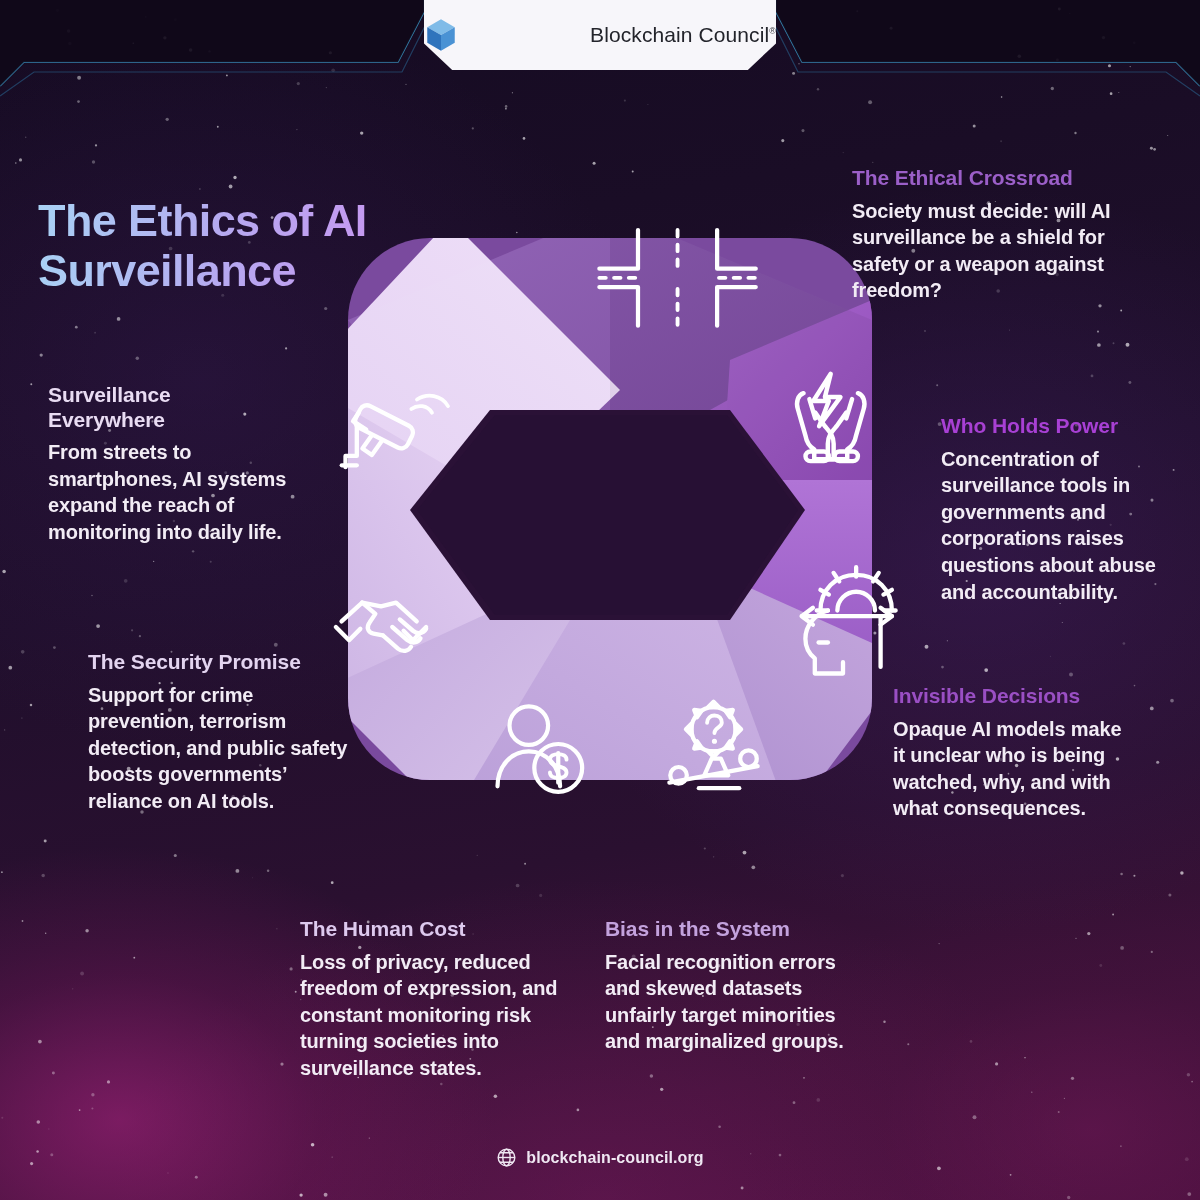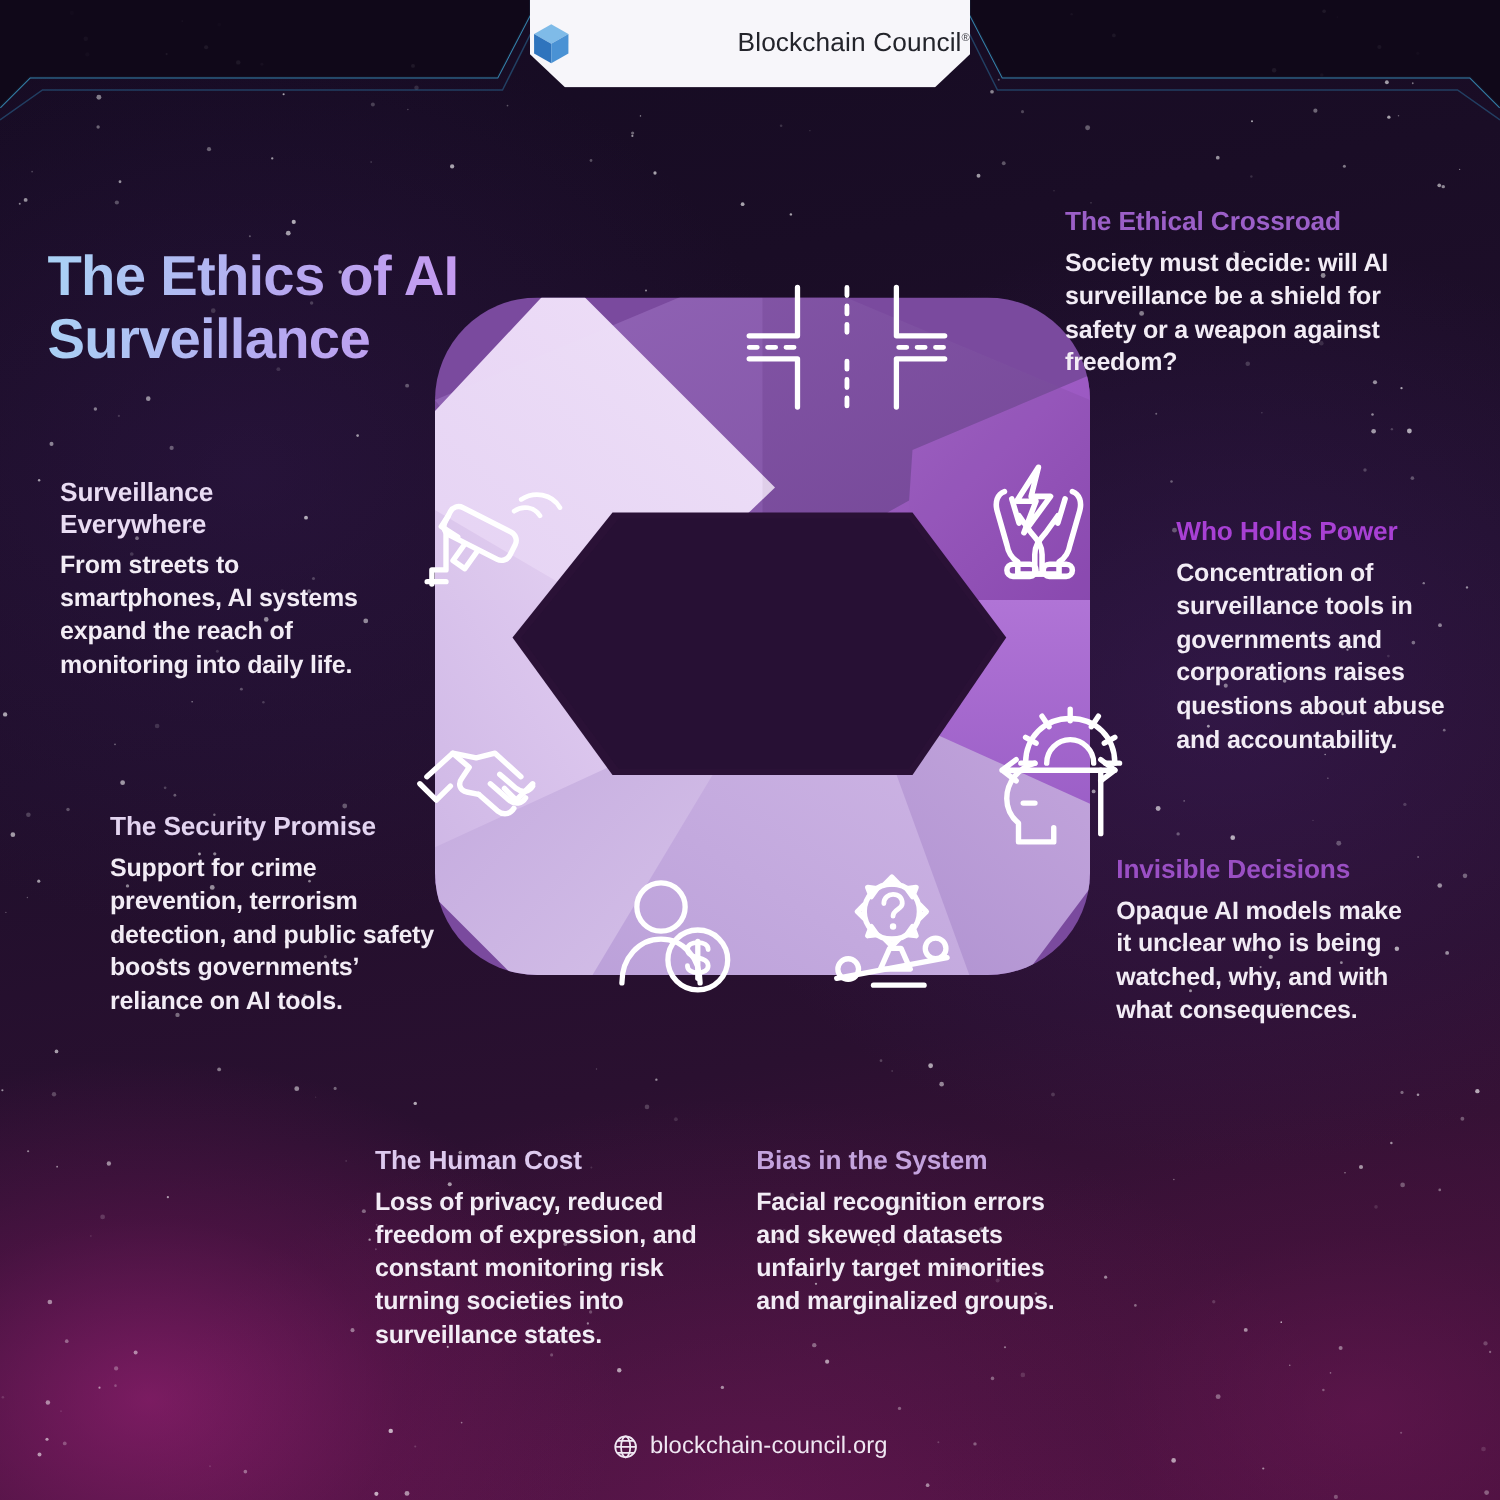--- a/index.html
+++ b/index.html
@@ -85,21 +85,21 @@
   .b-security  { left: 88px;  top: 650px; width: 262px; }
   .b-human     { left: 300px; top: 917px; width: 280px; }
   .b-bias      { left: 605px; top: 917px; width: 260px; }
 
   
   .footer {
     position: absolute; left: 0; bottom: 32px; width: 1200px;
     display: flex; align-items: center; justify-content: center; gap: 9px;
   }
   .footer .site {
-    font-size: 19px; color: #efe7f2; font-weight: 400; letter-spacing: 0.1px;
+    font-size: 16px; color: #efe7f2; font-weight: 700; letter-spacing: 0.1px;
   }
   .globe { width: 21px; height: 21px; display:block; }
 </style>
 </head>
 <body>
 
 <div id="poster">
 
   <svg id="stars" viewBox="0 0 1200 1200" preserveAspectRatio="none">
       <circle cx="1064.4" cy="1098.3" r="0.64" fill="#ffffff" opacity="0.37"></circle>

